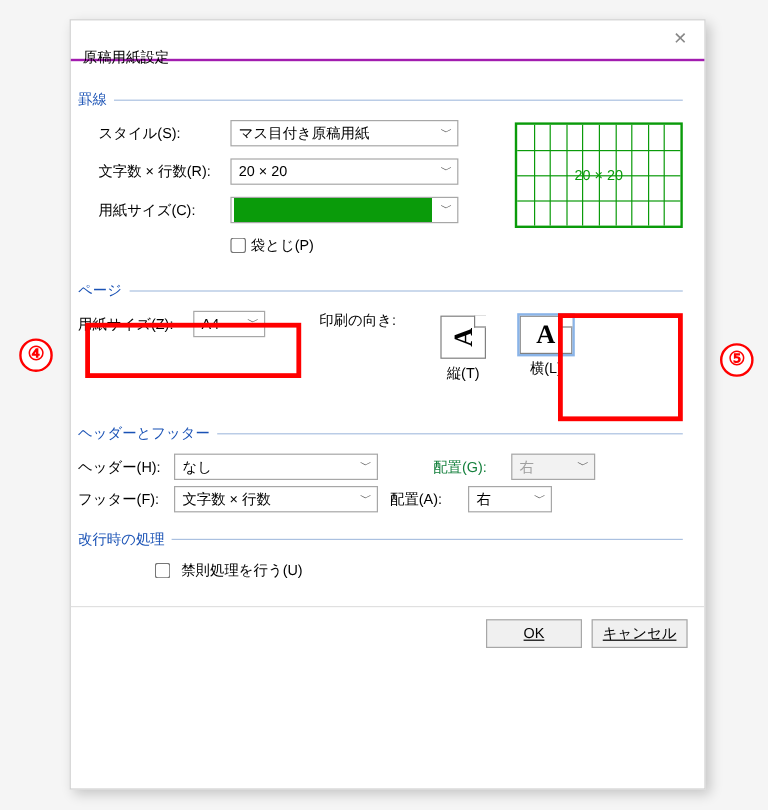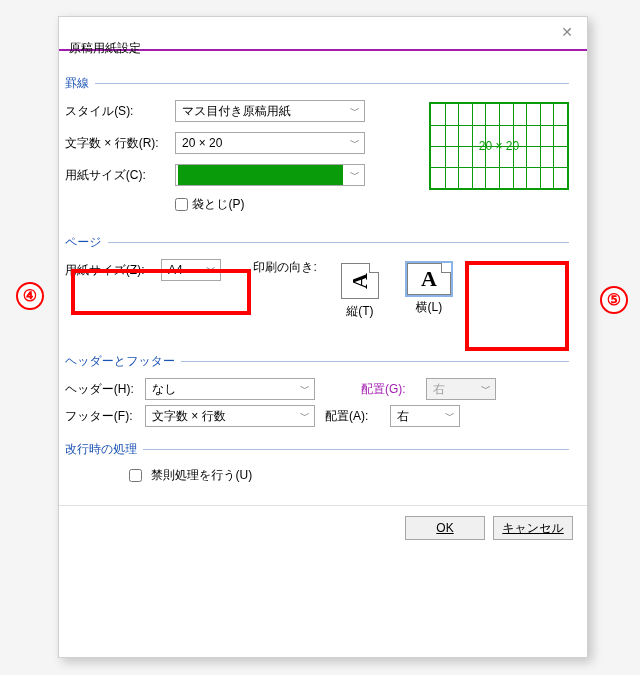--- a/index.html
+++ b/index.html
@@ -125,21 +125,21 @@
     color: #0a9b0a;
     background: rgba(255,255,255,0.0);
     font-size: 12px;
     white-space: nowrap;
   }
 
   
   .page-row {
     display: flex;
     align-items: flex-start;
-    gap: 14px;
+    gap: 27px;
     position: relative;
   }
   .paper-size-box {
     display: flex;
     align-items: center;
     gap: 10px;
   }
   .orient-box {
     display: flex;
     align-items: flex-start;
@@ -177,21 +177,21 @@
 
   
   .hf-row {
     display: flex;
     align-items: center;
     margin: 5px 0;
     gap: 10px;
   }
   .hf-row .lbl1 { width: 70px; }
   .hf-row .lbl2 { width: 55px; text-align: left; }
-  .disabled { color: #a21caf; }
+  .disabled { color: #15803d; }
   .sel.disabled {
     background: #f2f2f2;
     color: #a0a0a0;
   }
 
   
   .wrap-chk { margin: 6px 0 6px 60px; display:flex; align-items:center; gap:6px;}
 
   
   .dlg-buttons {
@@ -245,21 +245,21 @@
     <span class="close">✕</span>
   </div>
 
   <div class="body">
 
     <div class="group-head">
       <span class="group-title">罫線</span>
       <span class="group-line"></span>
     </div>
 
-    <div class="rel" style="min-height:120px;">
+    <div class="rel" style="min-height:120px;margin-left:17px;">
       <div class="row">
         <span class="lbl">スタイル(S):</span>
         <span class="sel w180">
           <span>マス目付き原稿用紙</span>
           <span class="chev">﹀</span>
         </span>
       </div>
       <div class="row">
         <span class="lbl">文字数 × 行数(R):</span>
         <span class="sel w180">

